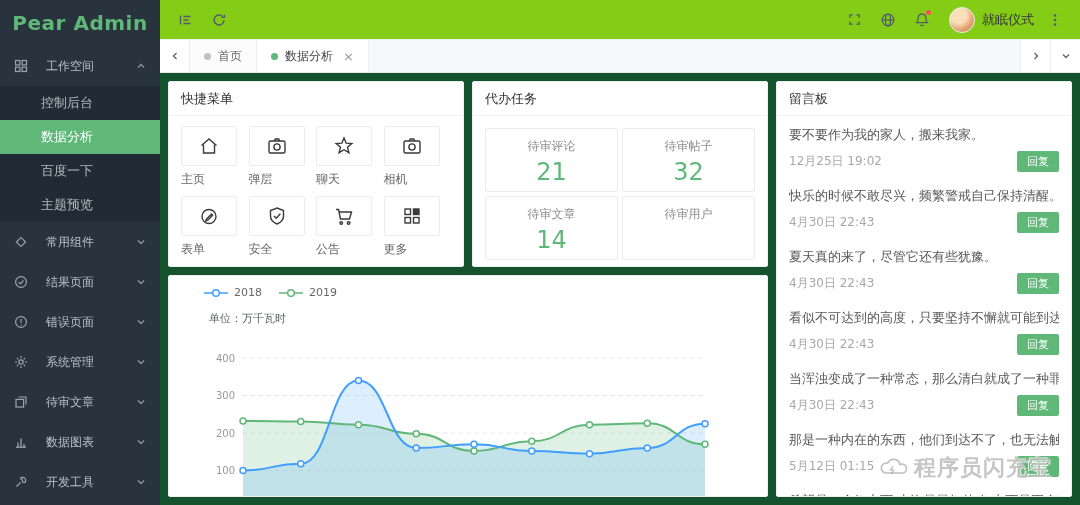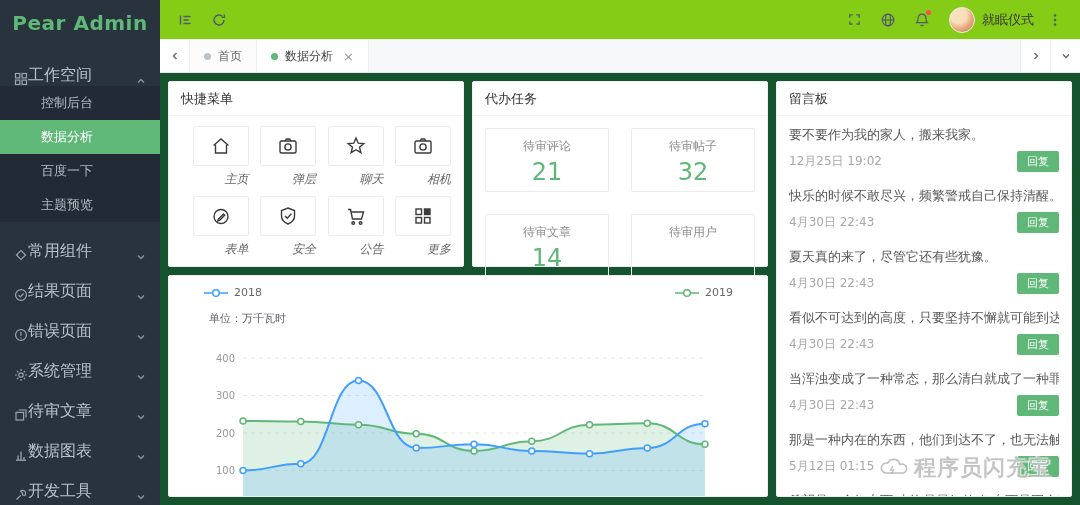--- a/index.html
+++ b/index.html
@@ -3,21 +3,21 @@
 <meta charset="utf-8">
 <style>
   * { box-sizing: border-box; margin: 0; padding: 0; }
   html,body { width:1080px; height:505px; overflow:hidden; }
   body { font-family:"DejaVu Sans","Liberation Sans",sans-serif; display:flex; background:#fff; font-size:13px; }
   [data-interactable="true"] { cursor:pointer; }
 
   
   .sidebar { width:160px; min-width:160px; background:#28333E; display:flex; flex-direction:column; }
   .logo { height:46px; line-height:46px; text-align:center; color:#5FB878; font-weight:bold; font-size:20px; letter-spacing:.5px; }
-  .menu-item { height:40px; display:flex; align-items:flex-end; gap:0; padding:0 14px; color:#b7c0c8; font-size:16px; }
+  .menu-item { height:40px; display:flex; align-items:center; gap:18px; padding:0 14px; color:#b7c0c8; font-size:12px; }
   .menu-item .mi-icon { width:14px; height:14px; display:flex; color:#9aa5ae; }
   .menu-item .mi-label { flex:1; }
   .menu-item .mi-chev { width:10px; height:10px; display:flex; color:#8a949e; }
   .submenu { background:#222B35; }
   .sub-item { height:34px; line-height:34px; padding-left:41px; font-size:13px; color:#b2bac1; }
   .sub-item.active { background:#5FB878; color:#fff; }
 
   
   .main { flex:1; display:flex; flex-direction:column; min-width:0; }
 
@@ -44,34 +44,34 @@
   .col-left { width:600px; min-width:600px; display:flex; flex-direction:column; gap:8px; }
   .row-top { display:flex; gap:8px; height:186px; }
   .col-right { flex:1; min-width:0; }
 
   .card { background:#fff; border:1px solid #efefef; border-radius:2px; }
   .card-header { height:34px; display:flex; align-items:center; padding:0 12px; font-size:13px; color:#333; border-bottom:1px solid #f3f3f3; }
 
   
   .quick-card { flex:1; height:100%; }
   .qm-grid { display:grid; grid-template-columns:repeat(4,1fr); padding:10px 12px 8px; row-gap:8px; }
-  .qm-item { display:flex; flex-direction:column; align-items:flex-end;font-style:italic; }
+  .qm-item { display:flex; flex-direction:column; align-items:flex-start; }
   .qm-box { width:56px; height:40px; border:1px solid #ececec; border-radius:2px; display:flex; align-items:center; justify-content:center; color:#3a3a3a; }
   .qm-label { font-size:12px; color:#666; margin-top:5px; }
 
   
   .todo-card { flex:1; height:100%; }
-  .todo-grid { display:grid; grid-template-columns:1fr 1fr; gap:22px; padding:12px; }
+  .todo-grid { display:grid; grid-template-columns:1fr 1fr; gap:4px; padding:12px; }
   .todo-box { border:1px solid #ececec; border-radius:2px; text-align:center; padding:9px 0 5px; }
   .todo-label { font-size:12px; color:#8c8c8c; }
   .todo-value { font-size:24px; color:#5FB878; margin-top:3px; }
 
   
   .chart-card { flex:1; min-height:0; overflow:hidden; padding:8px 10px; }
-  .legend { display:flex; justify-content:space-between; gap:16px; padding:2px 24px 0; align-items:center; }
+  .legend { display:flex; justify-content:flex-start; gap:16px; padding:2px 24px 0; align-items:center; }
   .legend-item { display:flex; align-items:center; gap:5px; font-size:11px; color:#666; }
   .chart-unit { font-size:11px; color:#5c6166; margin:12px 0 2px 30px; }
 
   
   .msg-card { height:100%; display:flex; flex-direction:column; overflow:hidden; }
   .msg-list { padding:1px 12px; flex:1; overflow:hidden; }
   .msg-item { padding:9px 0 6px; }
   .msg-text { font-size:13px; color:#595959; white-space:nowrap; overflow:hidden; }
   .msg-meta { display:flex; align-items:center; justify-content:space-between; margin-top:7px; }
   .msg-date { font-size:12px; color:#a8a8a8; }

